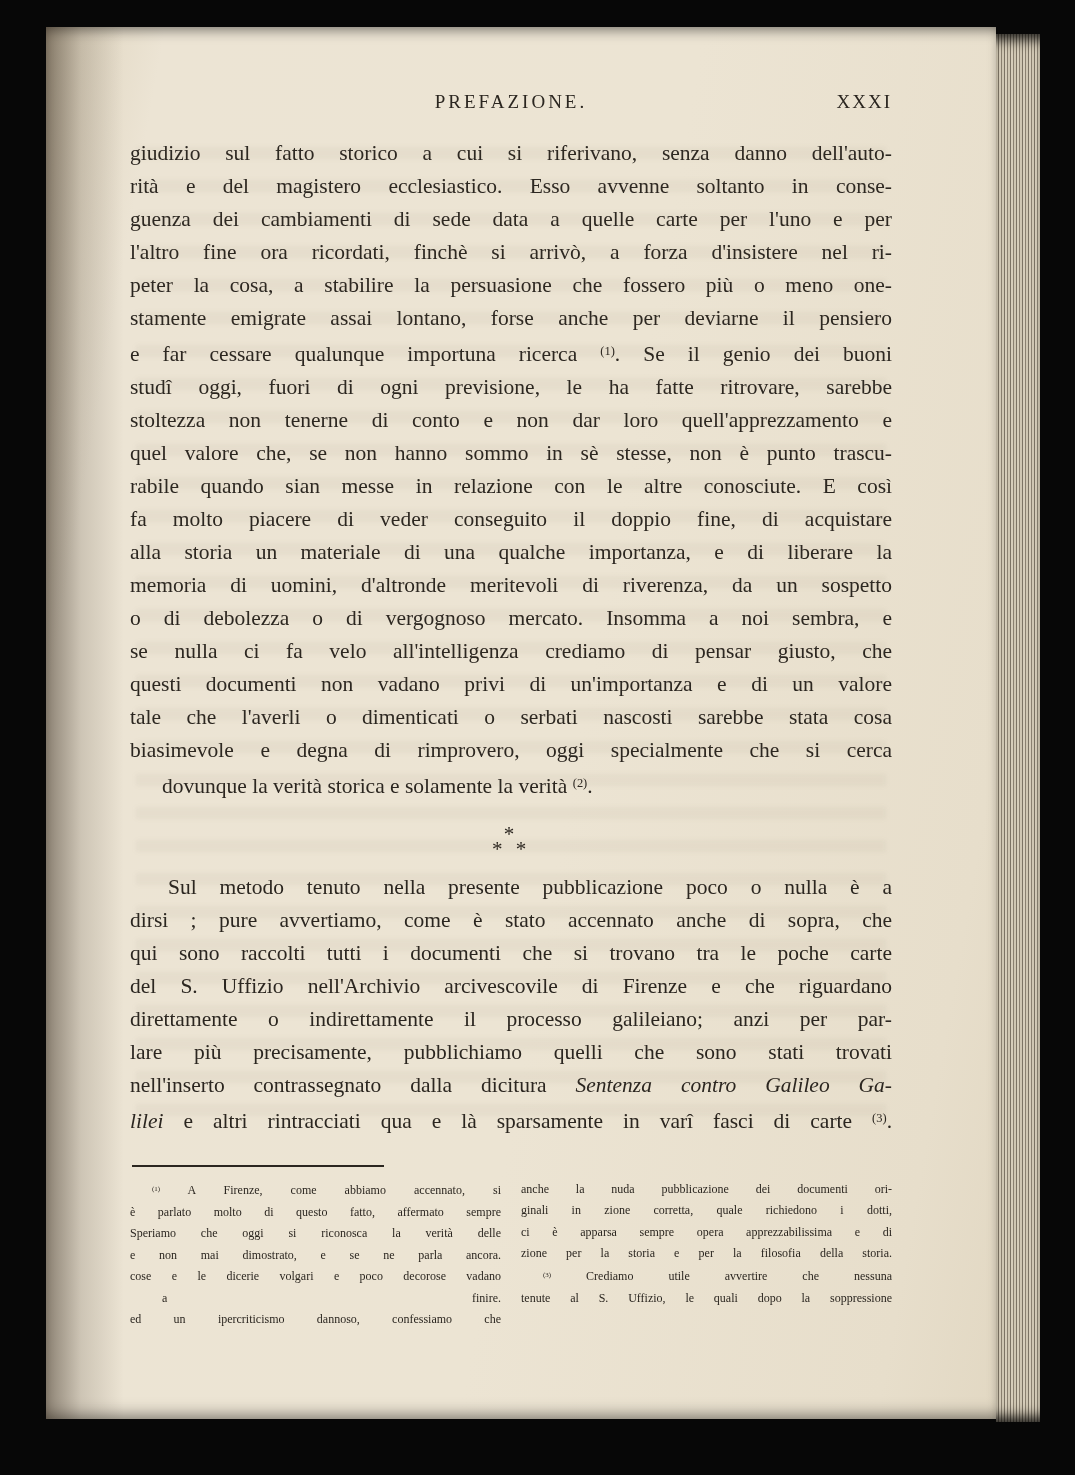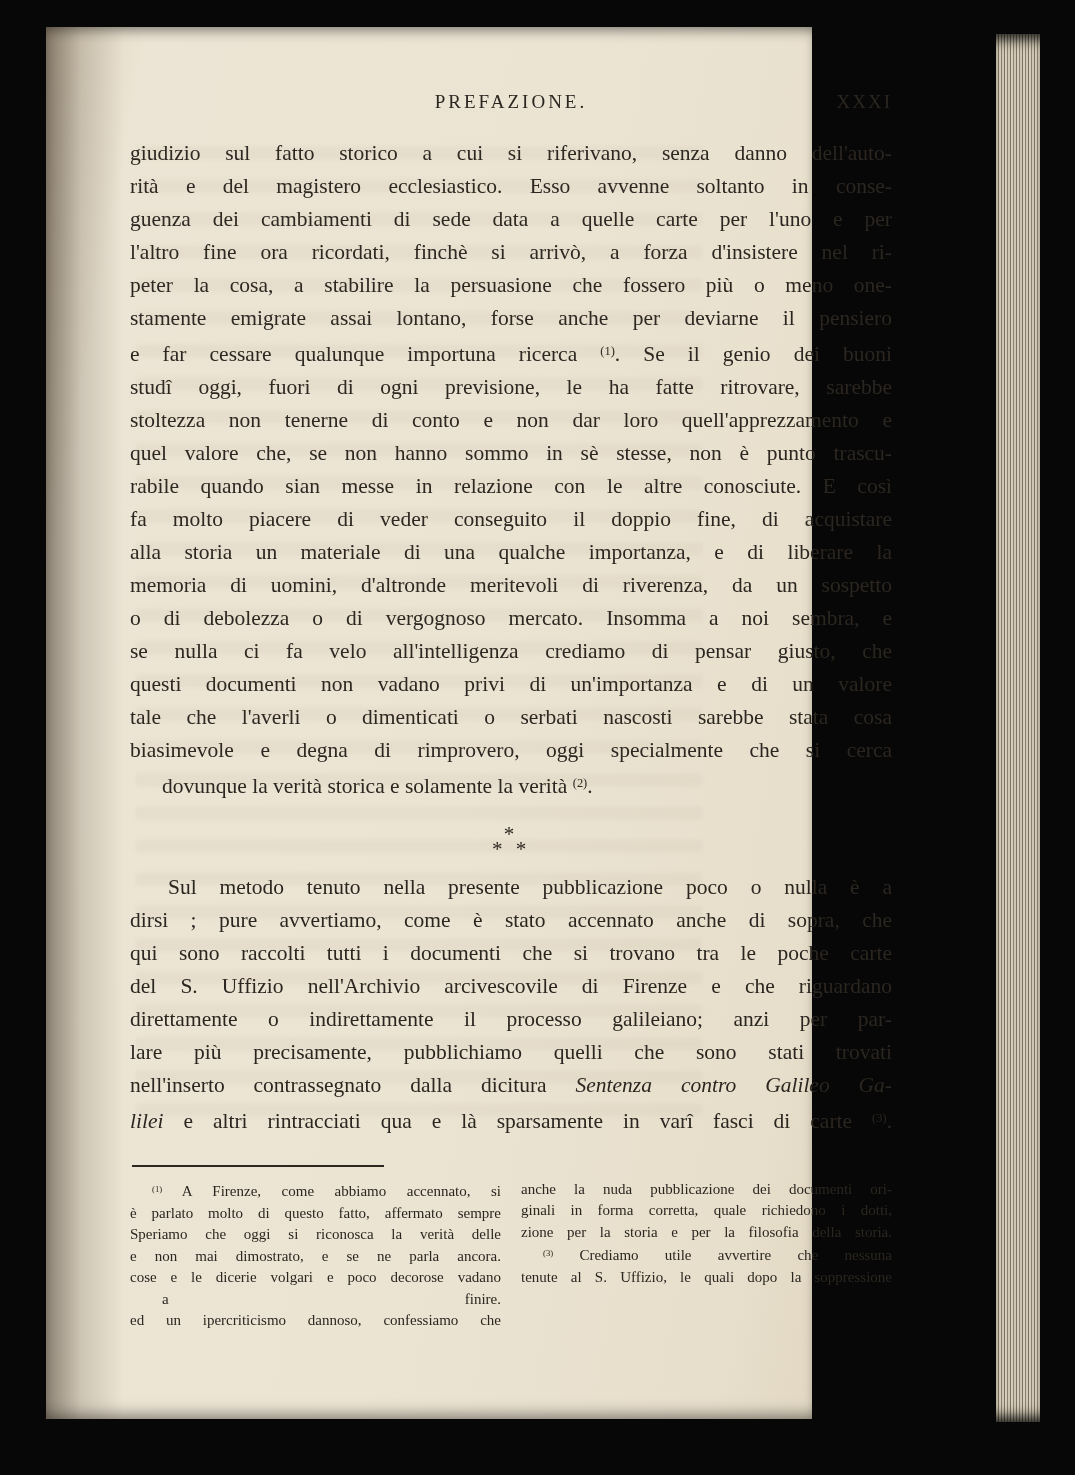--- a/index.html
+++ b/index.html
@@ -9,21 +9,21 @@
   }
   html,body{margin:0;padding:0;}
   body{
     width:1075px;height:1475px;position:relative;overflow:hidden;
     background:var(--bg);
     font-family:"Liberation Serif", serif;
     color:var(--ink);
   }
   .book{position:absolute;inset:0;}
   .page{
-    position:absolute;left:46px;top:27px;width:766px;height:1392px;
+    position:absolute;left:46px;top:27px;width:950px;height:1392px;
     background:linear-gradient(100deg,#ddd2bc,#ece4d4 10%,#ece4d3 55%,#e7decb 90%,#e2d8c3);
     box-shadow: inset 0 10px 14px -8px rgba(0,0,0,.55),
                 inset 0 -12px 16px -9px rgba(0,0,0,.5);
   }
   .page::before{ 
     content:"";position:absolute;left:0;top:0;bottom:0;width:78px;
     background:linear-gradient(to right,rgba(45,33,20,.5),rgba(45,33,20,.16) 45%,rgba(45,33,20,0));
     pointer-events:none;
   }
   .page::after{ 
@@ -58,21 +58,21 @@
   .sup{font-size:0.58em;vertical-align:0.5em;letter-spacing:0;}
   .it{font-style:italic;}
 
   .asterism{margin:24px 0 14px;font-size:21px;letter-spacing:4px;}
   .asterism .line{text-align:center;text-align-last:center;line-height:15px;}
 
   .footnote-rule{
     width:252px;border:0;border-top:2px solid var(--ink);
     margin:26px 0 12px 2px;
   }
-  .footnotes{display:flex;gap:20px;font-size:15px;}
+  .footnotes{display:flex;gap:20px;font-size:12px;}
   .fn-col{width:371px;}
   .fn-col .line{line-height:21.5px;text-align:justify;text-align-last:justify;}
   .fn-col .line.indent{text-indent:22px;}
 </style>
 </head>
 <body>
 
 <div class="book">
   <div class="page">
     <div class="content">
@@ -128,21 +128,22 @@
             <div class="line indent"><span class="sup">(1)</span><span> A Firenze, come abbiamo accennato, si</span></div>
             <div class="line">è parlato molto di questo fatto, affermato sempre</div>
             <div class="line">Speriamo che oggi si riconosca la verità delle</div>
             <div class="line">e non mai dimostrato, e se ne parla ancora.</div>
             <div class="line">cose e le dicerie volgari e poco decorose vadano</div>
             <div class="line end"><span>a finire.</span></div>
             <div class="line">ed un ipercriticismo dannoso, confessiamo che</div>
           </div>
         <div class="fn-col">
             <div class="line">anche la nuda pubblicazione dei documenti ori-</div>
-            <div class="line">ginali in forma corretta, quale richiedono i dotti,</div>
+            <div class="line">ginali in zione corretta, quale richiedono i dotti,</div>
+            <div class="line">ci è apparsa sempre opera apprezzabilissima e di</div>
             <div class="line">zione per la storia e per la filosofia della storia.</div>
             <div class="line indent"><span class="sup">(3)</span><span> Crediamo utile avvertire che nessuna</span></div>
             <div class="line">tenute al S. Uffizio, le quali dopo la soppressione</div>
           </div>
       </div>
 
     </div>
   </div>
   <div class="page-edges"></div>
 </div>

